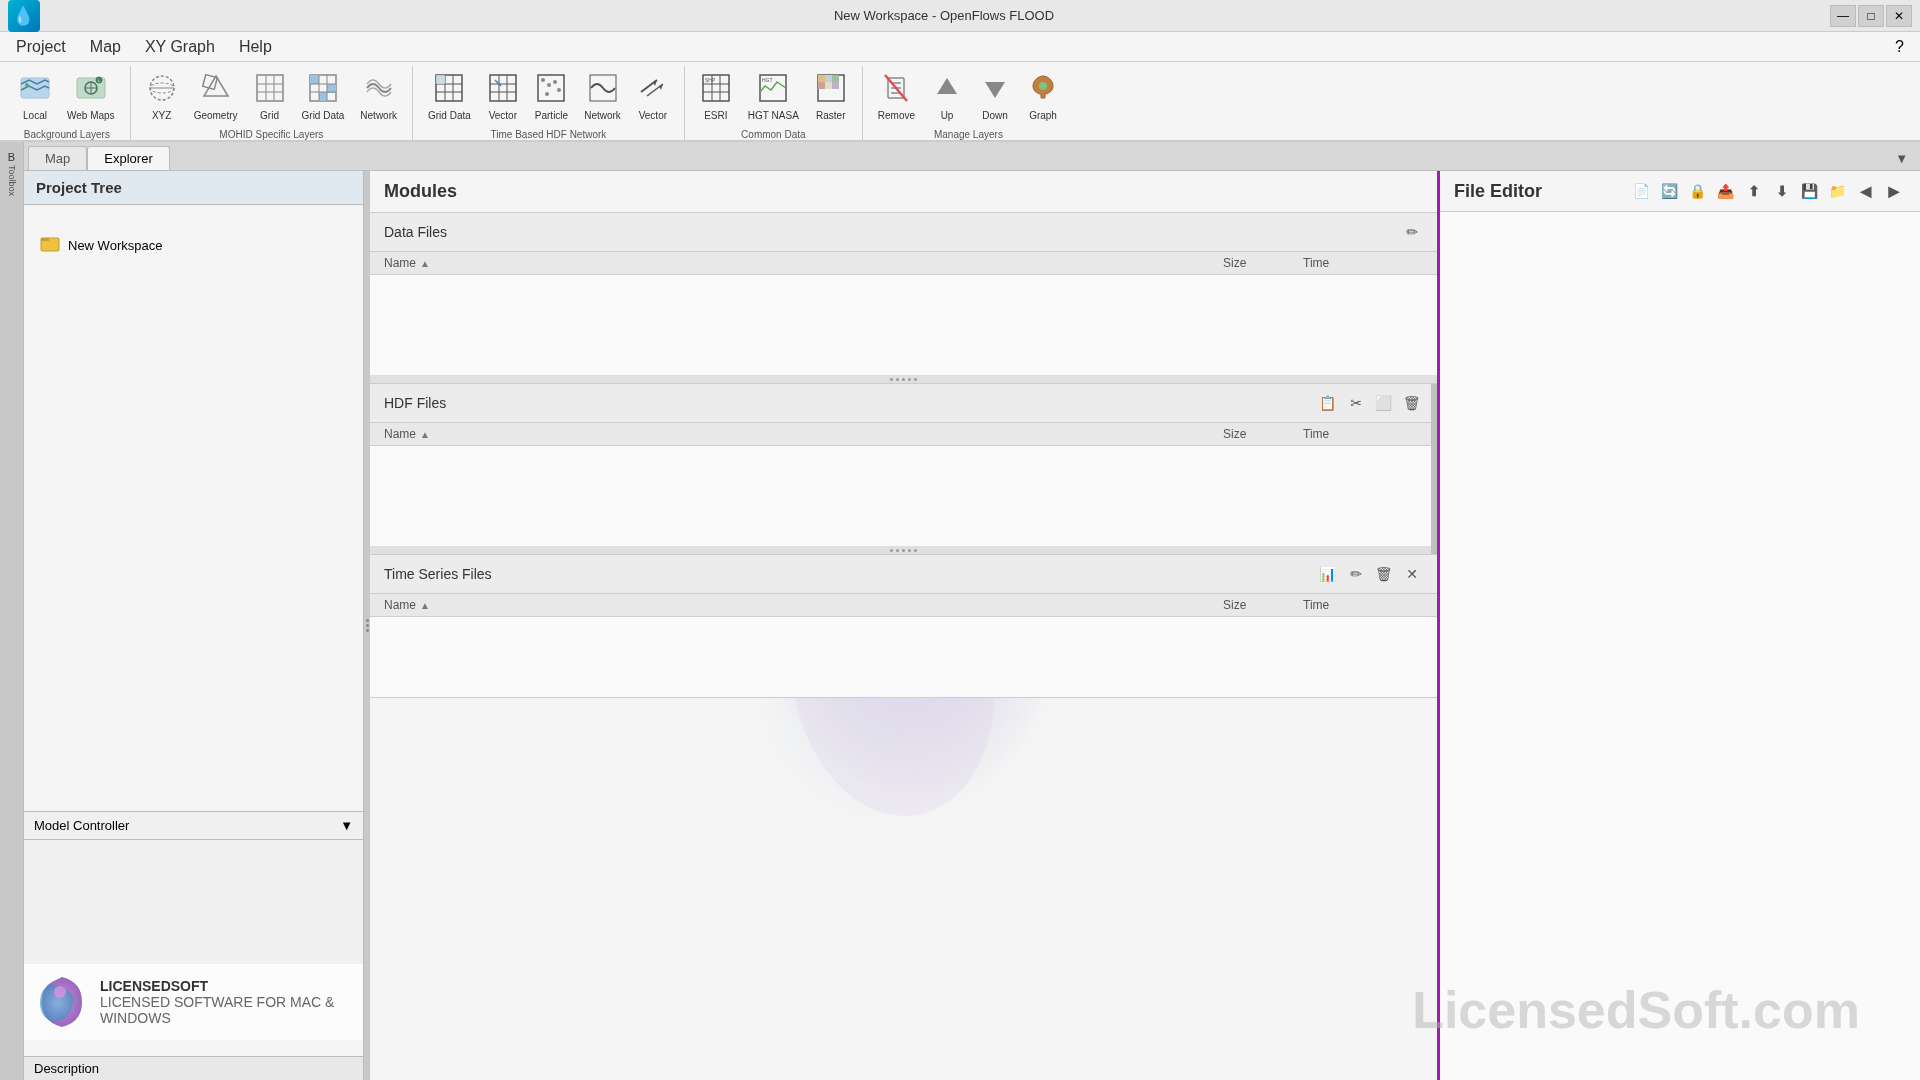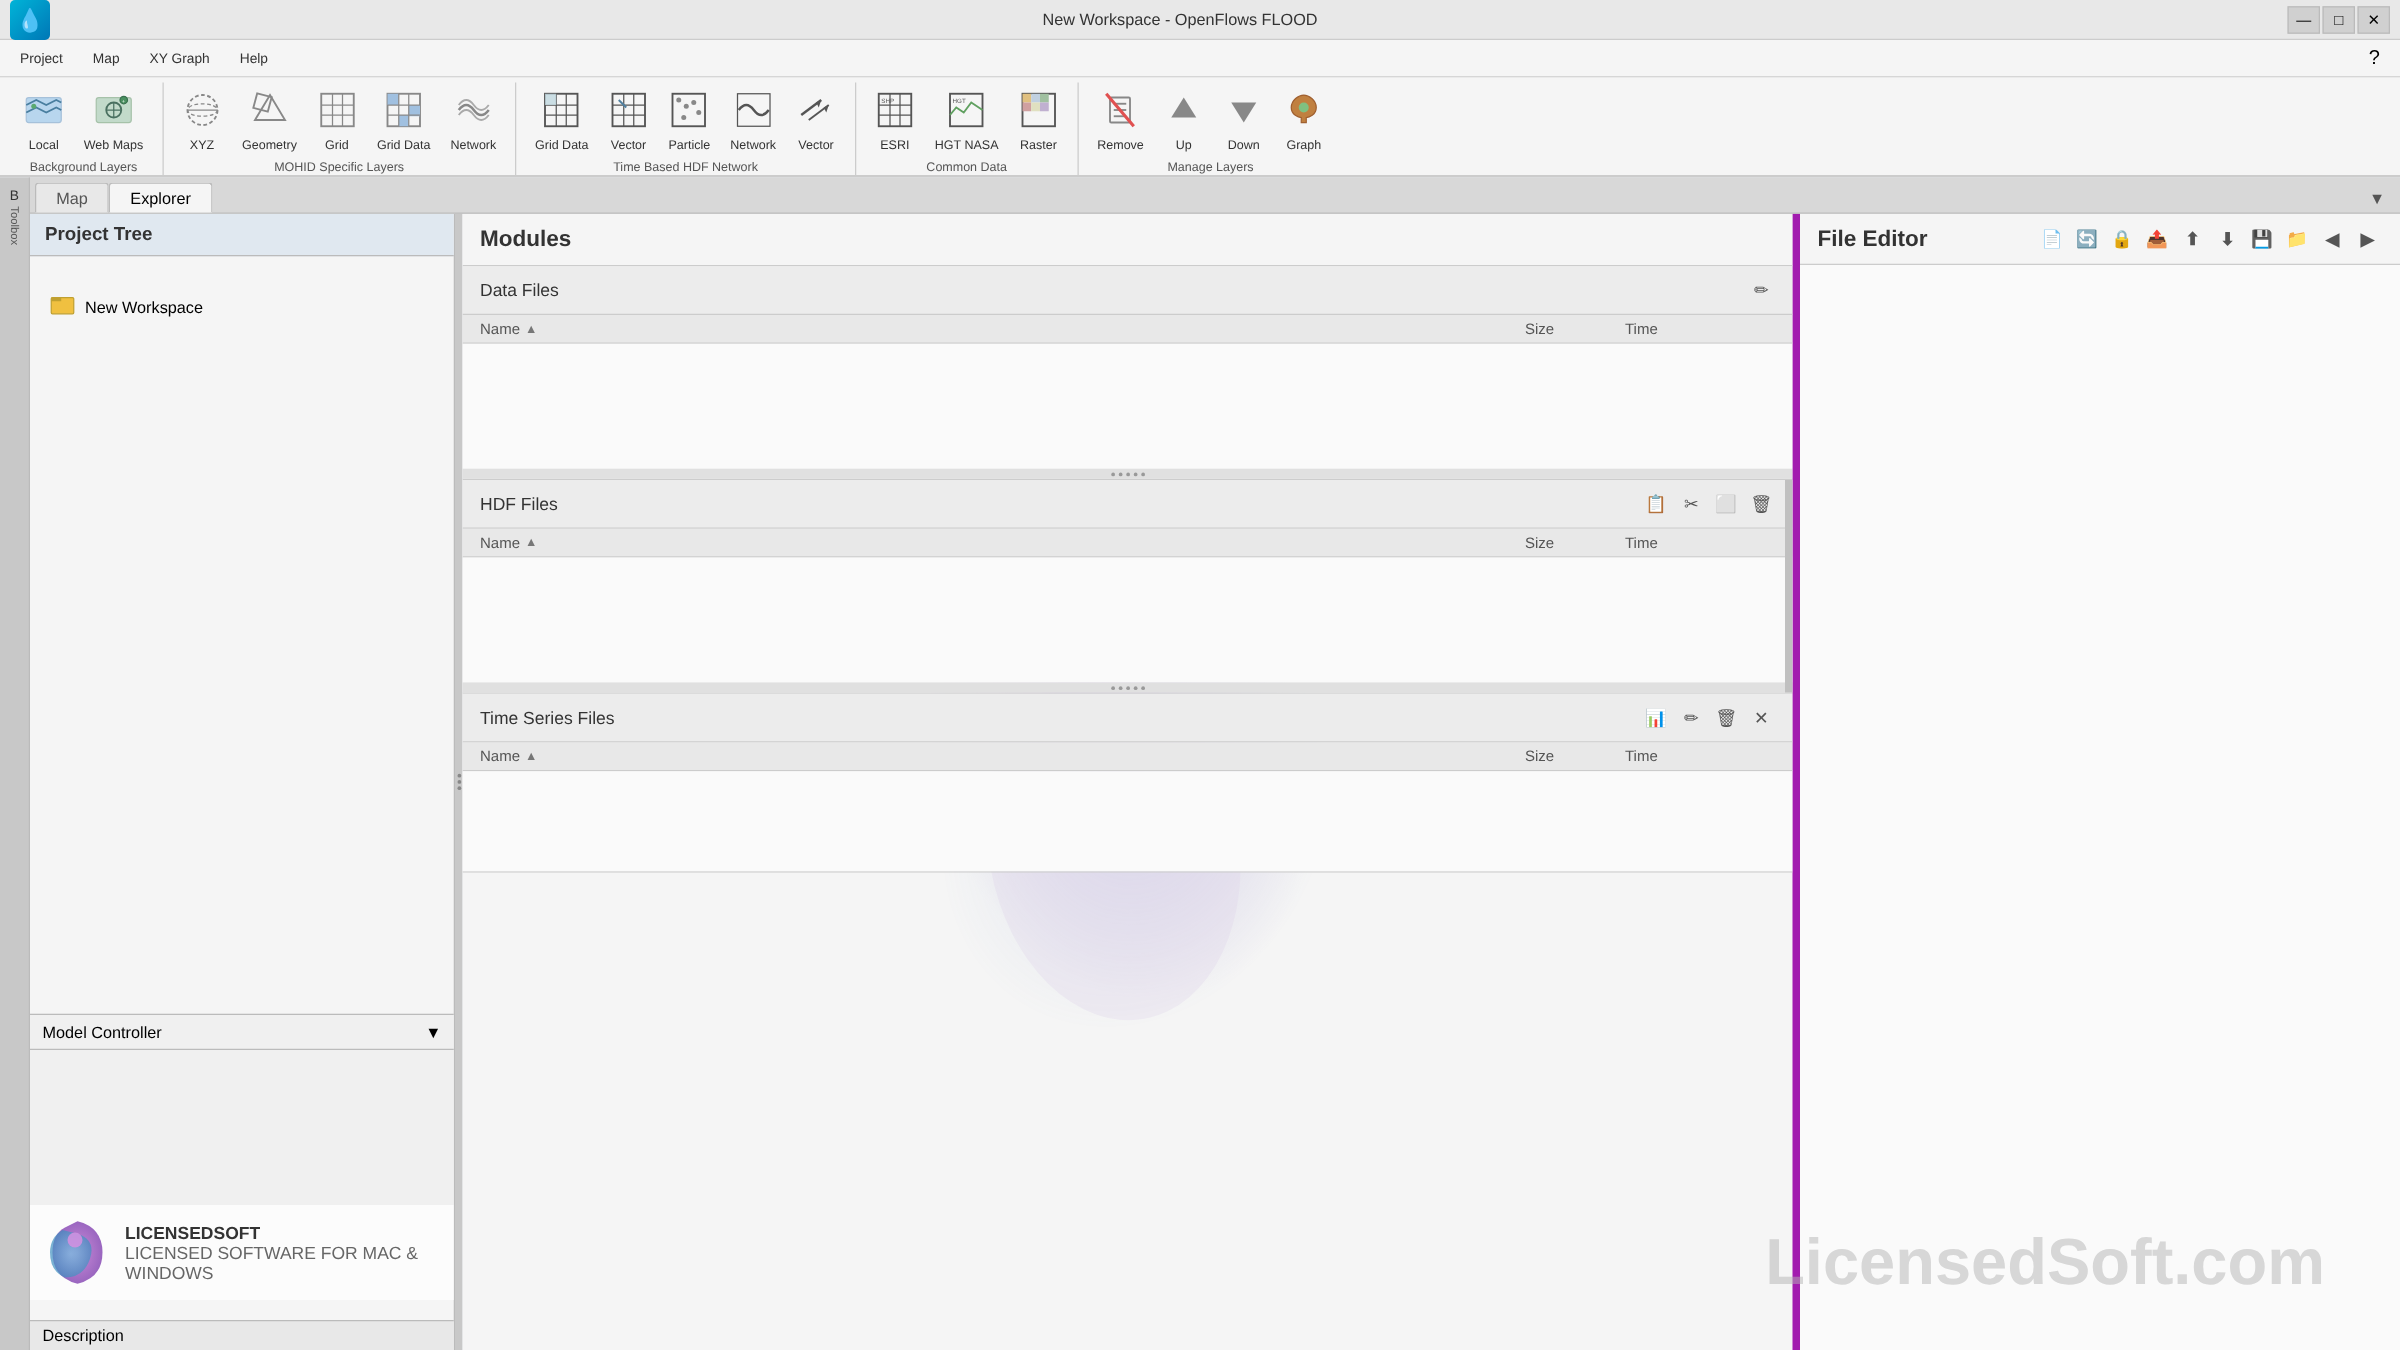--- a/index.html
+++ b/index.html
@@ -27,21 +27,21 @@
       background: #f5f5f5;
       height: 30px;
       display: flex;
       align-items: center;
       border-bottom: 1px solid #ccc;
       padding: 0 4px;
     }
     .menu-item {
       padding: 4px 12px;
       cursor: pointer;
-      font-size: 11px;
+      font-size: 16px;
       color: #333;
       border-radius: 2px;
     }
     #menu-bar .help-icon { margin-left: auto; padding: 4px 12px; font-size: 16px; cursor: pointer; }
 
     
     #toolbar {
       background: #f5f5f5;
       border-bottom: 2px solid #ccc;
       display: flex;
@@ -225,21 +225,21 @@
       gap: 2px;
     }
     .resize-dot { width: 3px; height: 3px; border-radius: 50%; background: #888; }
 
     
     #center-panel {
       flex: 1;
       background: #f5f5f5;
       display: flex;
       flex-direction: column;
-      border-right: 6px solid #a21caf;
+      border-right: 3px solid #a21caf;
       position: relative;
       overflow: hidden;
     }
     #modules-header {
       padding: 10px 14px;
       font-size: 18px;
       font-weight: bold;
       color: #333;
       border-bottom: 1px solid #ccc;
       background: #f5f5f5;

